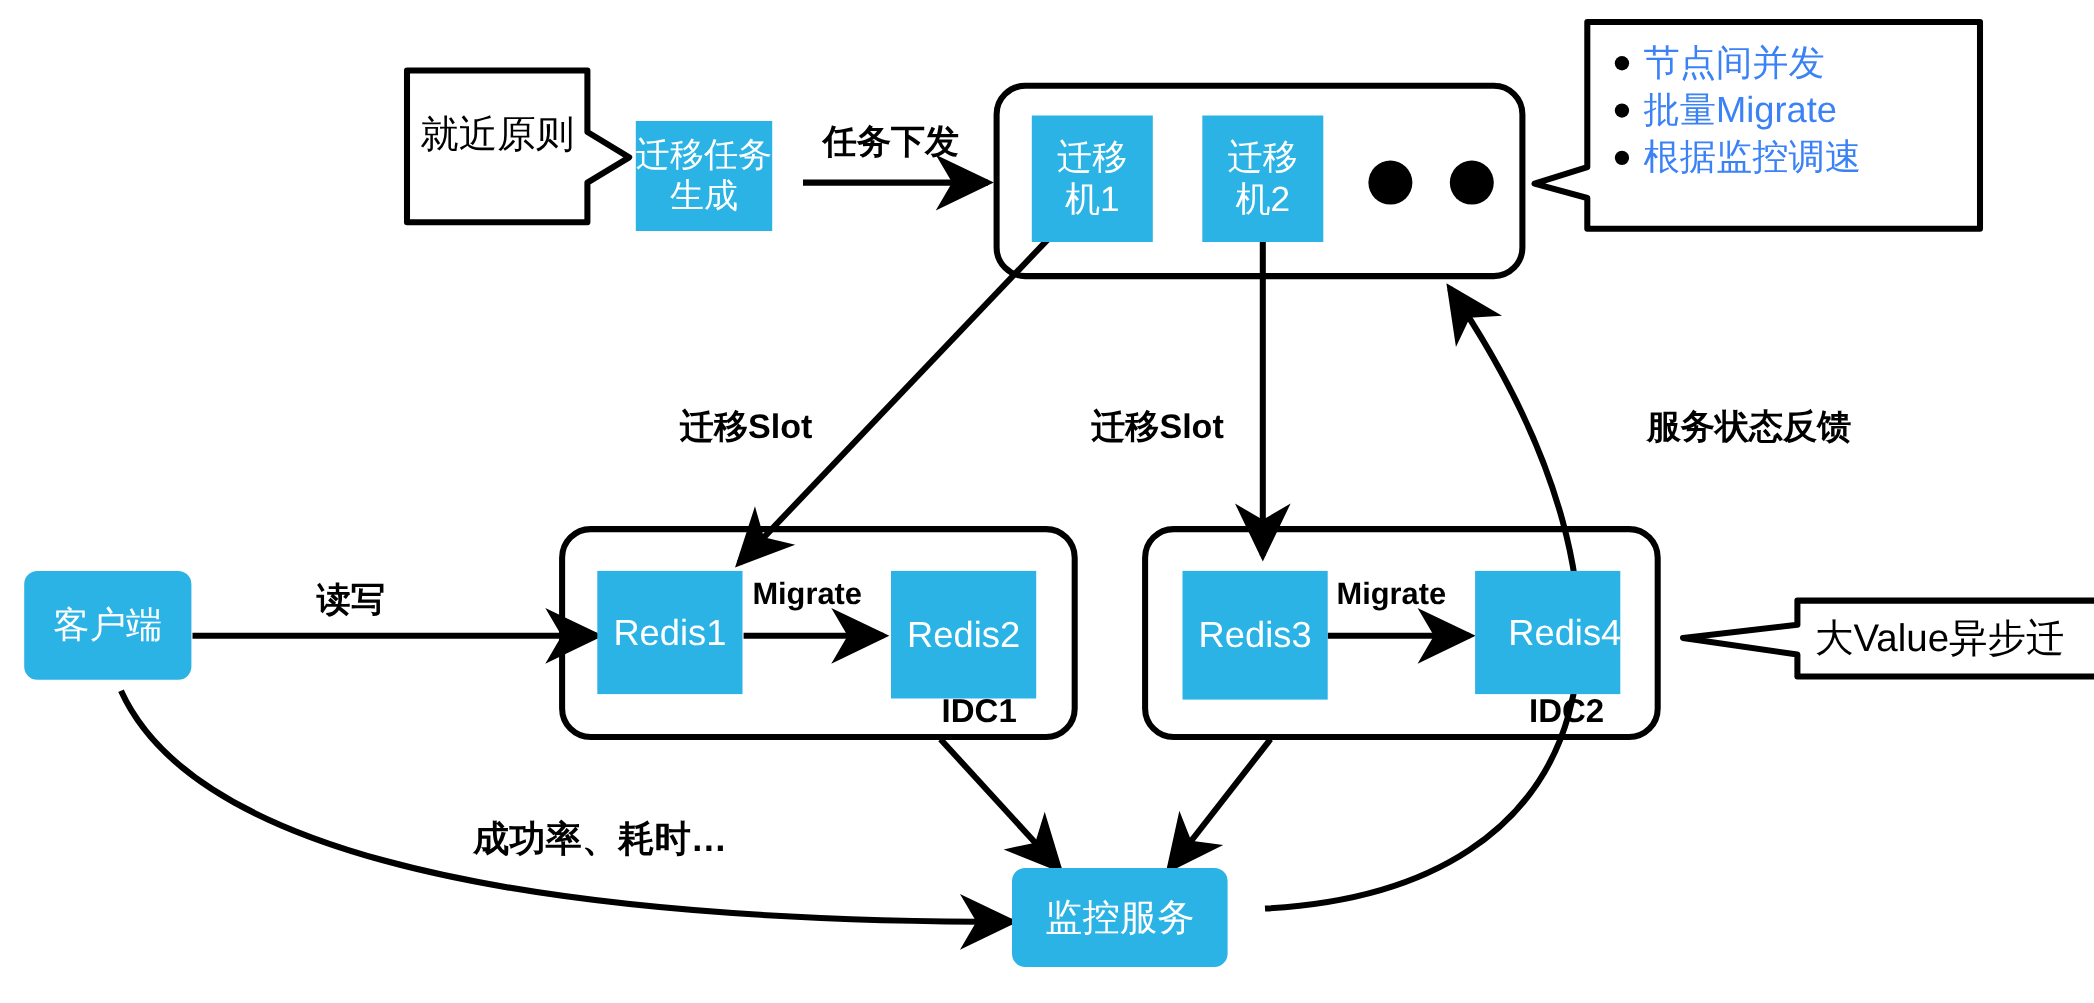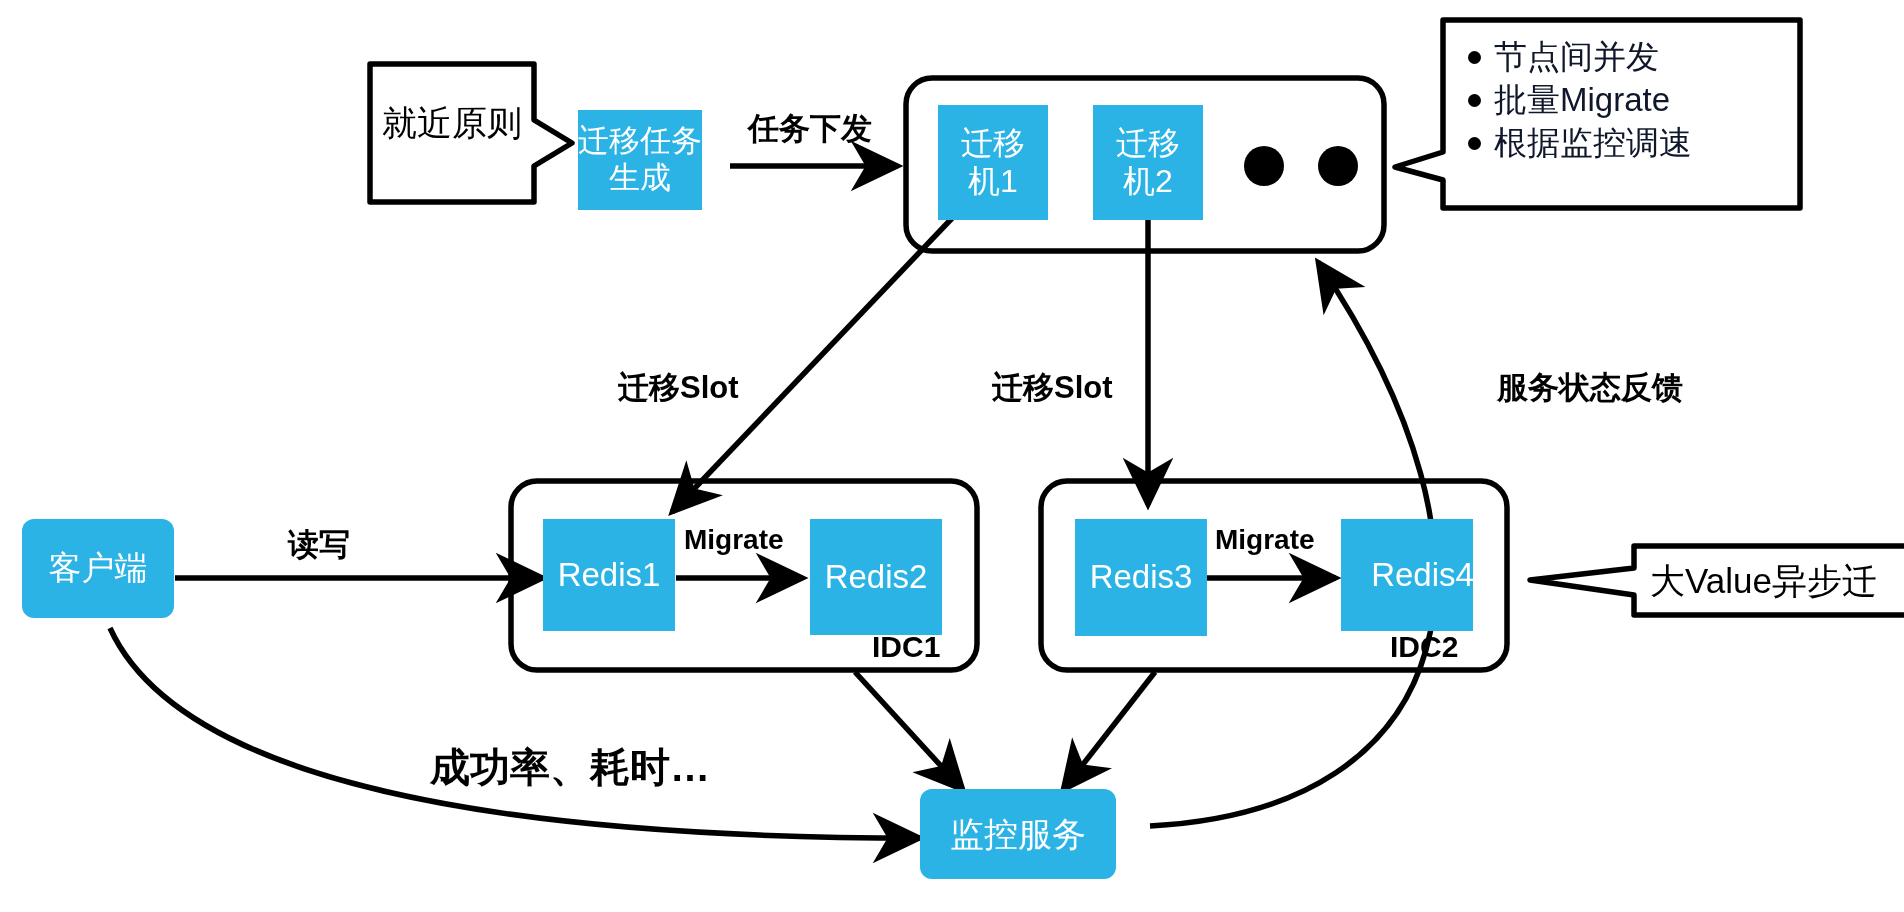--- a/index.html
+++ b/index.html
@@ -48,21 +48,21 @@
     line-height: 1.1;
   }
   .callout-text {
     position: absolute;
     color: #000000;
     white-space: pre;
     line-height: 1.32;
   }
   .callout-bullets {
     position: absolute;
-    color: #0f172a;
+    color: #3b82f6;
     list-style: none;
     margin: 0;
     padding: 0;
   }
   .callout-bullets li {
     display: flex;
     align-items: center;
     gap: 13px;
     line-height: 1.30;
     white-space: nowrap;
@@ -162,32 +162,32 @@
   <div class="node-box" style="left:543px; top:519px; width:132px; height:112px; font-size:33px;">Redis1</div>
 
   <div class="node-box" style="left:810px; top:519px; width:132px; height:116px; font-size:33px;">Redis2</div>
 
   <div class="node-box" style="left:1075px; top:519px; width:132px; height:117px; font-size:33px;">Redis3</div>
 
   <div class="node-box" style="left:1341px; top:519px; width:132px; height:112px; font-size:33px;padding-left:31px;">Redis4</div>
 
   <div class="node-box rounded" style="left:920px; top:789px; width:196px; height:90px; font-size:34px;">监控服务</div>
 
-  <div class="group-tag" style="left:856px; top:630px; font-size:30px;margin-left:16px;">IDC1</div>
+  <div class="group-tag" style="left:856px; top:630px; font-size:30px;">IDC1</div>
   <div class="group-tag" style="left:1390px; top:630px; font-size:30px;">IDC2</div>
 
   <div class="edge-label" style="left:748px; top:112px; font-size:31px;">任务下发</div>
 
   <div class="edge-label" style="left:618px; top:371px; font-size:31px;">迁移Slot</div>
 
   <div class="edge-label" style="left:992px; top:371px; font-size:31px;">迁移Slot</div>
 
   <div class="edge-label" style="left:1497px; top:371px; font-size:31px;">服务状态反馈</div>
 
   <div class="edge-label" style="left:288px; top:528px; font-size:31px;">读写</div>
 
   <div class="edge-label" style="left:684px; top:525px; font-size:28px;">Migrate</div>
 
   <div class="edge-label" style="left:1215px; top:525px; font-size:28px;">Migrate</div>
 
-  <div class="edge-label" style="left:430px; top:745px; font-size:40px;">成功率、耗时…</div>
+  <div class="edge-label" style="left:430px; top:745px; font-size:33px;">成功率、耗时…</div>
 
 </div>
 
 </body></html>

